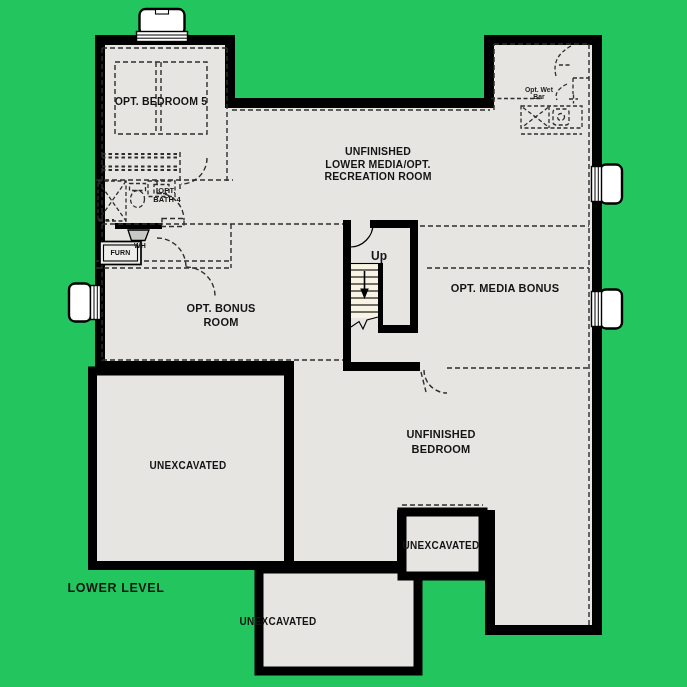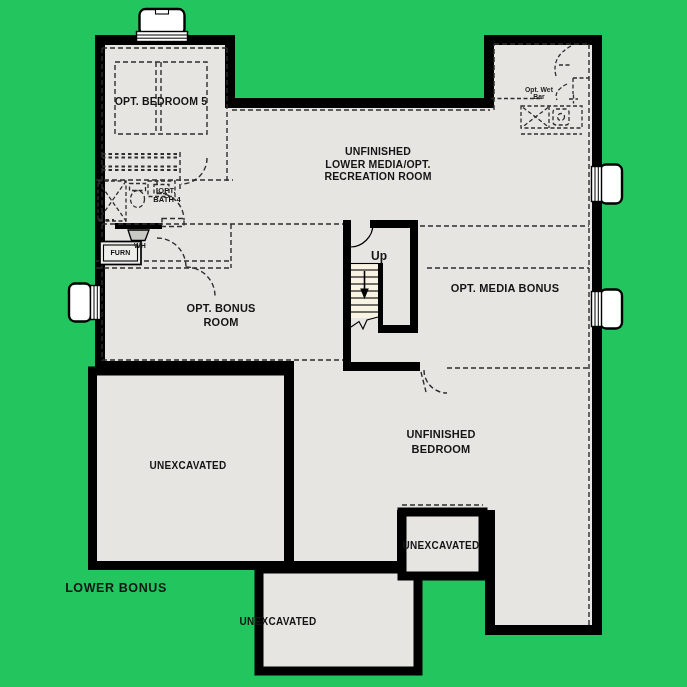--- a/index.html
+++ b/index.html
@@ -202,14 +202,14 @@
     <span class="line">Opt. Wet</span>
     <span class="line">Bar</span>
   </div>
 
   <div class="lbl s8" style="left:188px;top:466px;">UNEXCAVATED</div>
 
   <div class="lbl s8" style="left:441px;top:546px;">UNEXCAVATED</div>
 
   <div class="lbl s8" style="left:278px;top:622px;">UNEXCAVATED</div>
 
-  <div class="lbl s12" style="left:116px;top:588px;">LOWER BONUS</div>
+  <div class="lbl s12" style="left:116px;top:588px;">LOWER LEVEL</div>
 </div>
 
 </body></html>

